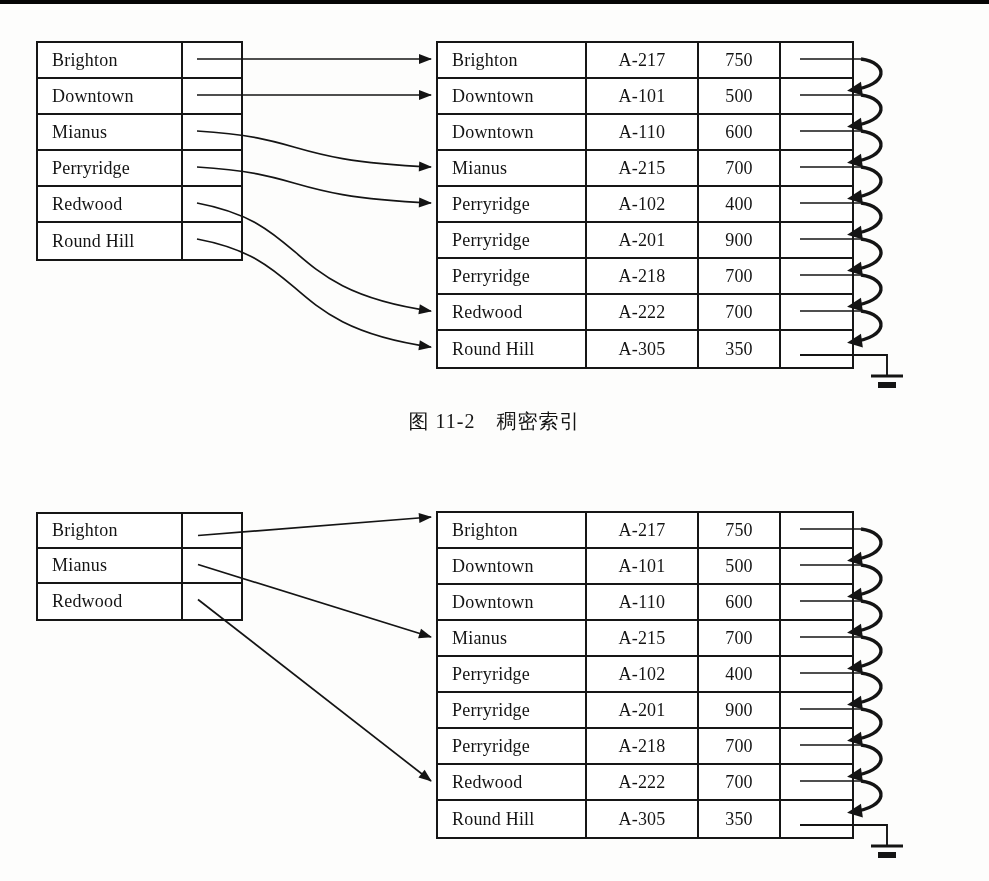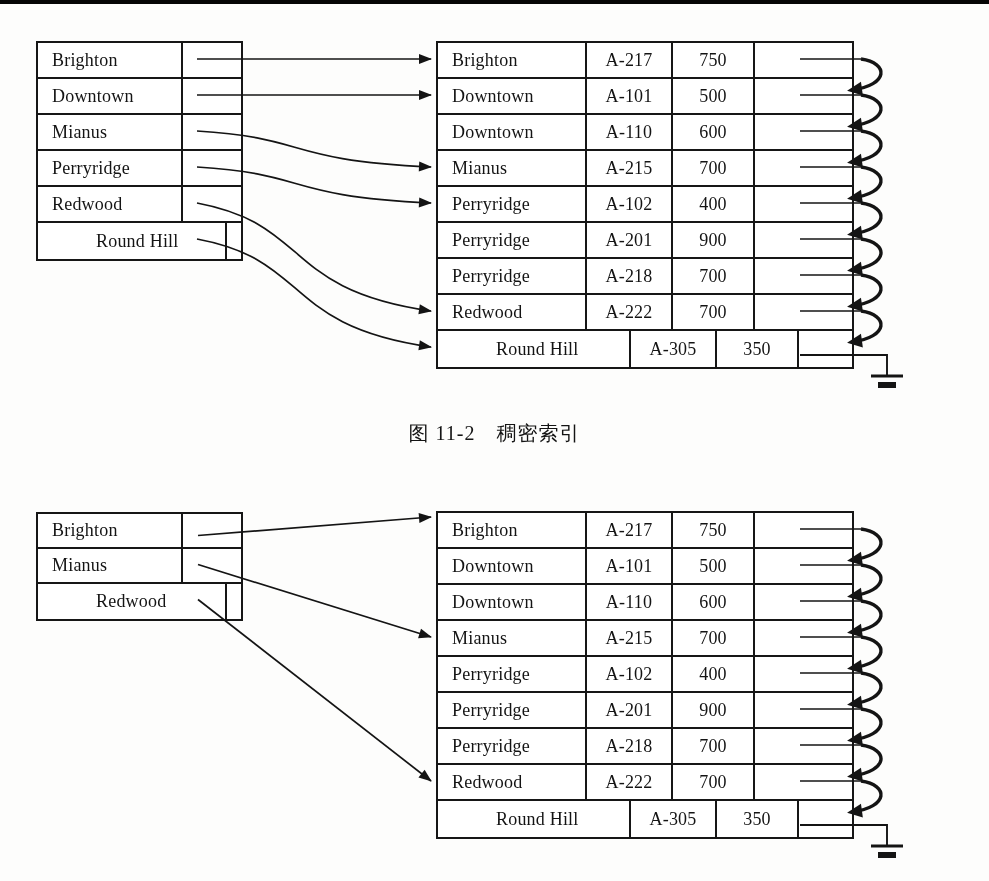--- a/index.html
+++ b/index.html
@@ -19,45 +19,45 @@
     box-sizing:border-box;
     border:2px solid #161616;
     background:#fff;
     text-align:center;
   }
   .row{
     display:flex;
     box-sizing:border-box;
     border-bottom:2px solid #161616;
   }
-  .row:last-child{border-bottom:none;padding-left:44px;}
+  .row:last-child{border-bottom:none;}
   .cell{
     box-sizing:border-box;
     display:flex;align-items:center;
     border-right:2px solid #161616;
     font-size:18px;
     letter-spacing:.2px;
     white-space:nowrap;
     overflow:hidden;
   }
   .cell:last-child{border-right:none;}
   
   .idx .row{height:36px;}
   .idx2 .row{height:35px;}
   .idx-name{width:145px;padding-left:14px;}
   .idx-ptr{flex:1;}
   
   .file .row{height:36px;}
   .f-name{width:149px;padding-left:14px;}
-  .f-acct{width:86px;justify-content:center;}
+  .f-acct{width:112px;justify-content:center;}
   .f-bal{width:82px;justify-content:center;}
   .f-ptr{flex:1;}
   .caption{
     position:absolute;
-    left:0;top:420px;width:989px;
+    left:0;top:408px;width:989px;
     text-align:center;
     font-size:20px;
     letter-spacing:1px;
   }
   .overlay{
     position:absolute;left:0;top:0;width:989px;height:881px;
     pointer-events:none;
   }
 </style>
 </head>

